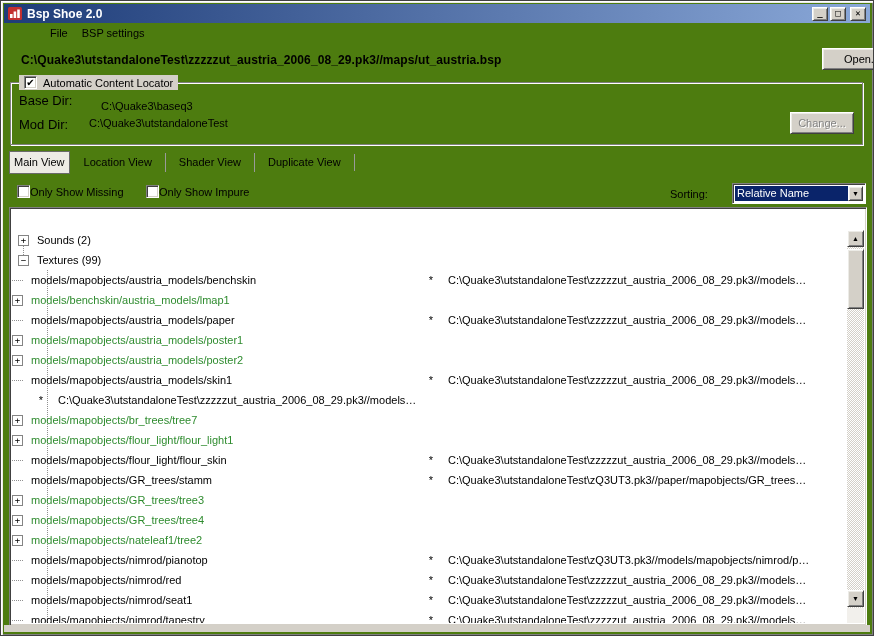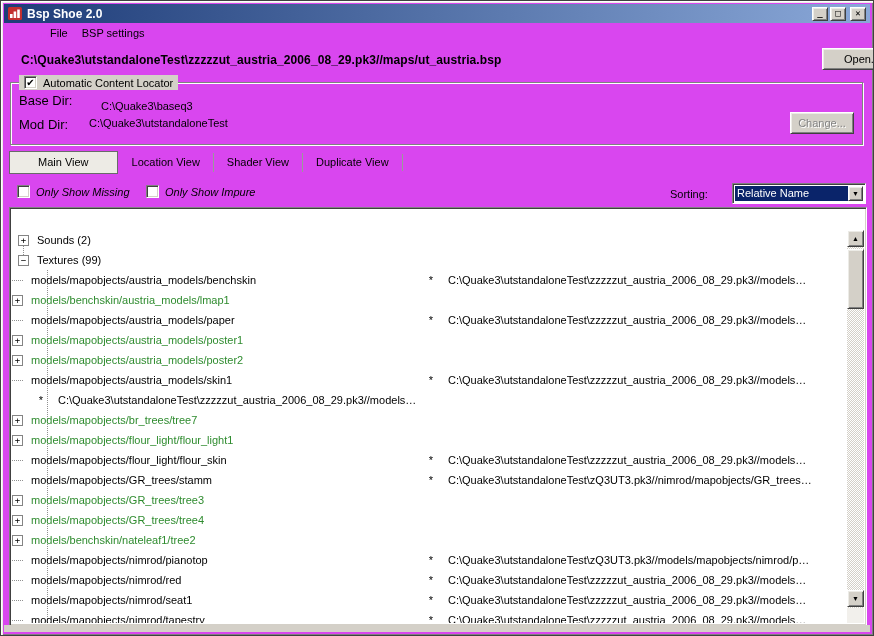--- a/index.html
+++ b/index.html
@@ -1,18 +1,18 @@
 <!DOCTYPE html>
 <html><head>
 <meta charset="utf-8">
 <style>
   * { box-sizing: border-box; margin: 0; padding: 0; }
   body { margin: 0; background: #808080; font-family: "Liberation Sans", sans-serif; }
   .window {
-    position: relative; width: 874px; height: 636px; background: #d946ef;
+    position: relative; width: 874px; height: 636px; background: #4d7c0f;
     border: 1px solid #404040;
     box-shadow: inset 1px 1px 0 #ffffff, inset 2px 2px 0 #ecebe6, inset -1px -1px 0 #808080;
     font-size: 11px; color: #000; overflow: hidden;
   }
   
   .titlebar {
     position: absolute; left: 3px; top: 3px; right: 3px; height: 19px;
     background: linear-gradient(to right, #1e3c78, #8aa8d8);
     display: flex; align-items: center; padding: 0 4px; color: #fff;
     font-weight: bold; font-size: 12px;
@@ -55,27 +55,27 @@
     box-shadow: inset 1px 1px 0 #404040, inset -1px -1px 0 #d4d0c8;
     font-size: 10px; line-height: 11px; text-align: center; color: #000; cursor: default;
   }
   .gb-row-label { position: absolute; font-size: 13px; }
   .gb-row-value { position: absolute; font-size: 11px; }
   
   .tabs { position: absolute; left: 8px; top: 150px; height: 22px; display: flex; align-items: center; }
   .tab { padding: 3px 13px 4px; position: relative; cursor: default; }
   .tab + .tab { border-left: 1px solid #9a9a9a; }
   .tab.active {
-    border: 1px solid #6a6a6a; background: #edebe5; padding: 4px 28px 5px;
+    border: 1px solid #6a6a6a; background: #edebe5; padding: 4px 4px 5px;
     margin-right: 1px;
   }
   .tab.active + .tab { border-left: none; }
   .tabs::after { content: ""; border-left: 1px solid #9a9a9a; height: 17px; }
   
-  .filter-cb { position: absolute; display: flex; gap: 6px; align-items: center; font-style: italic; }
+  .filter-cb { position: absolute; display: flex; align-items: center; }
   .cb-missing { left: 16px; top: 184px; }
   .cb-impure { left: 145px; top: 184px; }
   .sorting-label { position: absolute; left: 669px; top: 187px; }
   .combo {
     position: absolute; left: 731px; top: 182px; width: 134px; height: 21px; background: #fff;
     border: 1px solid; border-color: #808080 #fff #fff #808080;
     box-shadow: inset 1px 1px 0 #404040; display: flex; padding: 2px; cursor: default;
   }
   .combo-value { flex: 1; background: #0a246a; color: #fff; padding: 1px 2px; white-space: nowrap; overflow: hidden; }
   .combo-arrow {
@@ -314,21 +314,21 @@
     <div class="cell-pure">*</div>
     <div class="cell-loc">C:\Quake3\utstandaloneTest\zzzzzut_austria_2006_08_29.pk3//models…</div>
   </div>
 
   <div class="row lvl1">
     <div class="cell-tree">
       <div class="expander stub"></div>
       <span class="tree-label">models/mapobjects/GR_trees/stamm</span>
     </div>
     <div class="cell-pure">*</div>
-    <div class="cell-loc">C:\Quake3\utstandaloneTest\zQ3UT3.pk3//nimrod/mapobjects/GR_trees…</div>
+    <div class="cell-loc">C:\Quake3\utstandaloneTest\zQ3UT3.pk3//paper/mapobjects/GR_trees…</div>
   </div>
 
   <div class="row lvl1">
     <div class="cell-tree">
       <div class="expander">+</div>
       <span class="tree-label green">models/mapobjects/GR_trees/tree3</span>
     </div>
     <div class="cell-pure"></div>
     <div class="cell-loc"></div>
   </div>
@@ -338,21 +338,21 @@
       <div class="expander">+</div>
       <span class="tree-label green">models/mapobjects/GR_trees/tree4</span>
     </div>
     <div class="cell-pure"></div>
     <div class="cell-loc"></div>
   </div>
 
   <div class="row lvl1">
     <div class="cell-tree">
       <div class="expander">+</div>
-      <span class="tree-label green">models/benchskin/nateleaf1/tree2</span>
+      <span class="tree-label green">models/mapobjects/nateleaf1/tree2</span>
     </div>
     <div class="cell-pure"></div>
     <div class="cell-loc"></div>
   </div>
 
   <div class="row lvl1">
     <div class="cell-tree">
       <div class="expander stub"></div>
       <span class="tree-label">models/mapobjects/nimrod/pianotop</span>
     </div>

